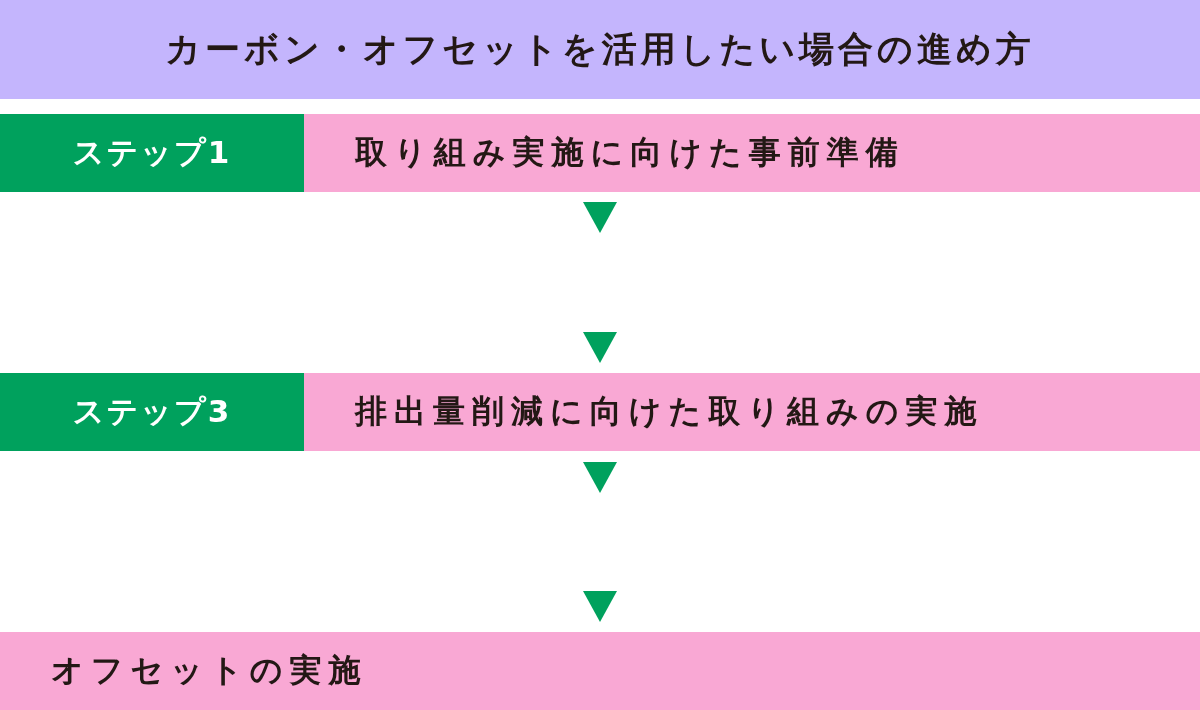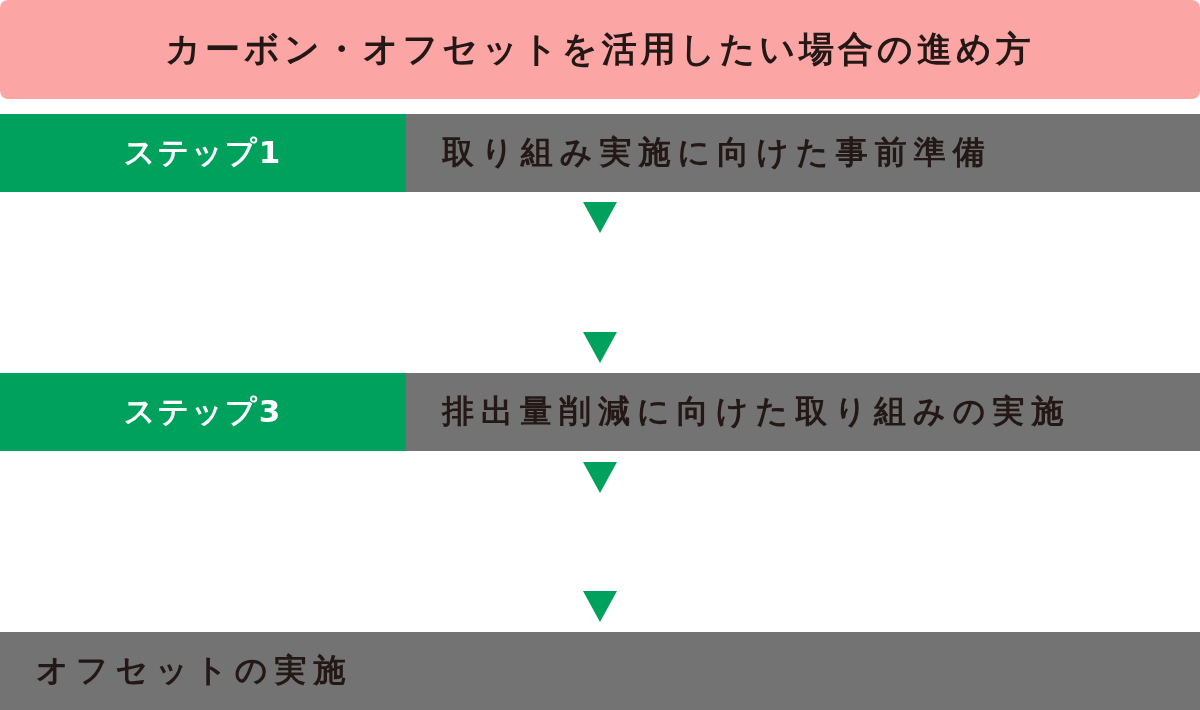--- a/index.html
+++ b/index.html
@@ -2,37 +2,37 @@
 <html><head>
 <meta charset="utf-8">
 <style>
   html, body { margin: 0; padding: 0; }
   body {
     width: 1200px; height: 710px; background: #ffffff; position: relative; overflow: hidden;
     font-family: "DejaVu Sans", "Liberation Sans", sans-serif;
   }
   .header {
     position: absolute; left: 0; top: 0; width: 1200px; height: 99px;
-    background: #fca5a5; display: flex; align-items: center; justify-content: center; border-radius: 8px;
+    background: #c4b5fd; display: flex; align-items: center; justify-content: center;
   }
   .header-title {
     color: #231815; font-size: 35px; font-weight: bold; letter-spacing: 4px;
     white-space: nowrap;
   }
   .step-row {
     position: absolute; left: 0; width: 1200px; height: 78px; display: flex;
   }
   .step-label {
-    width: 406px; height: 100%; background: #00a15d; color: #ffffff;
+    width: 304px; height: 100%; background: #00a15d; color: #ffffff;
     display: flex; align-items: center; justify-content: center;
     font-size: 31px; font-weight: bold; letter-spacing: 2px; white-space: nowrap;
   }
   .step-desc {
-    flex: 1; height: 100%; background: #737373; color: #231815;
-    display: flex; align-items: center; padding-left: 36px; box-sizing: border-box;
+    flex: 1; height: 100%; background: #f9a8d4; color: #231815;
+    display: flex; align-items: center; padding-left: 51px; box-sizing: border-box;
     font-size: 32px; font-weight: bold; letter-spacing: 7px; white-space: nowrap;
   }
   .arrow {
     position: absolute; left: 583px; width: 0; height: 0;
     border-left: 17px solid transparent; border-right: 17px solid transparent;
     border-top: 31px solid #00a15d;
   }
 </style>
 </head>
 <body>

